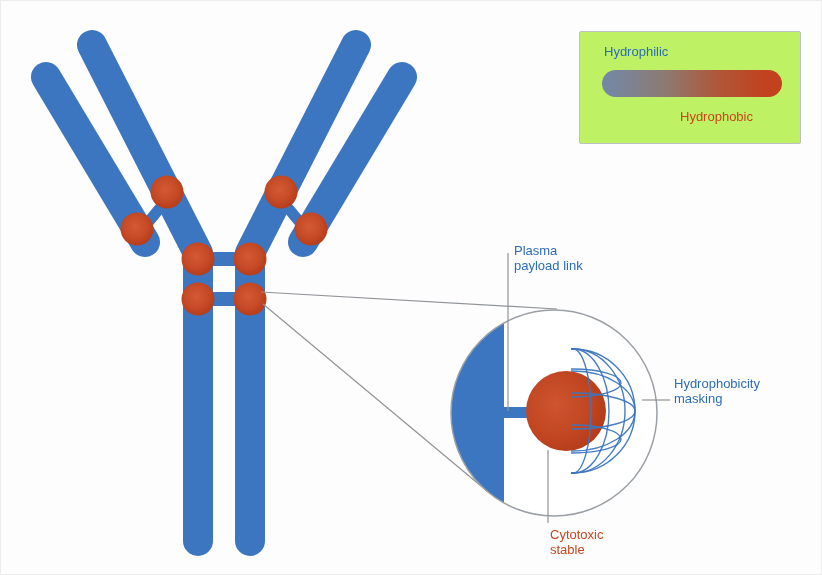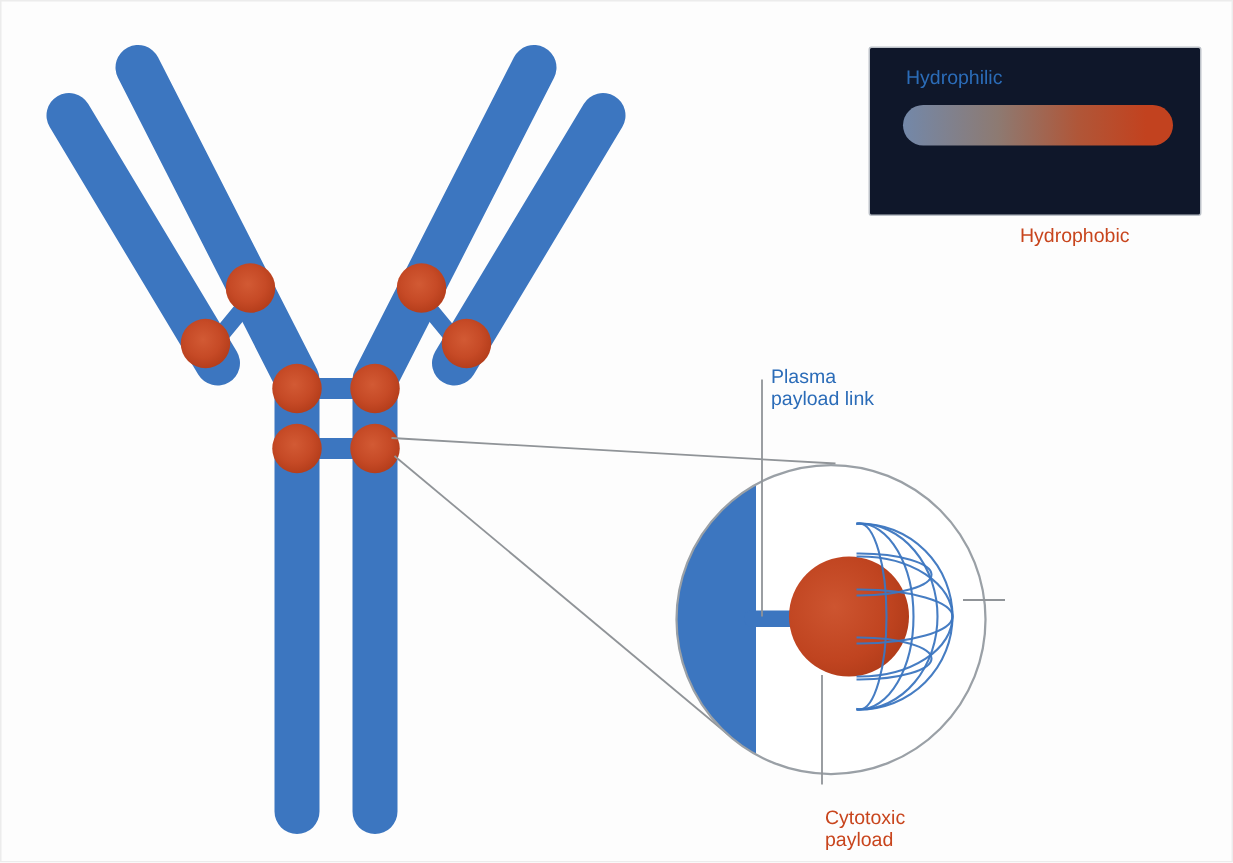--- a/index.html
+++ b/index.html
@@ -40,34 +40,34 @@
   .callout{
     position:absolute;
     font-size:13px;line-height:15px;font-weight:500;
     color:var(--label-blue,#2b6cb8);
     white-space:nowrap;
   }
   .callout.red{color:var(--label-red,#c8451d);}
 
   .legend{
     position:absolute;left:578px;top:30px;width:222px;height:113px;
-    background:#0f172a;border:1px solid var(--legend-border,#bcc1c8);
+    background:#bef264;border:1px solid var(--legend-border,#bcc1c8);
     box-sizing:border-box;border-radius:2px;
   }
   .legend-hydrophilic{
     position:absolute;left:24px;top:12px;
     font-size:13px;font-weight:500;color:var(--label-blue,#2b6cb8);
   }
   .legend-bar{
     position:absolute;left:22px;top:38px;width:180px;height:27px;border-radius:14px;
     background:linear-gradient(90deg,#7388a9 0%,#8d7a72 35%,#b05638 65%,var(--hydrophobic-red,#c2421f) 90%);
   }
   .legend-hydrophobic{
     position:absolute;left:100px;top:77px;
-    font-size:13px;font-weight:500;color:var(--label-red,#c8451d);margin-top:40px;
+    font-size:13px;font-weight:500;color:var(--label-red,#c8451d);
   }
 </style>
 </head>
 <body>
 
 <div class="stage">
 
   <svg width="822" height="575" viewBox="0 0 822 575">
     <defs>
       <radialGradient id="siteGrad" cx="45%" cy="42%" r="65%">
@@ -136,24 +136,28 @@
     <path class="pointer" d="M 507 252 L 507 410"></path>
     <path class="pointer" d="M 547 449 L 547 522"></path>
     <path class="pointer" d="M 641 399 L 669 399"></path>
   </svg>
 
   <div class="callout" style="left:513px;top:242px;">
     <div>Plasma</div>
     <div>payload link</div>
   </div>
 
+  <div class="callout" style="left:673px;top:375px;">
+    <div>Hydrophobicity</div>
+    <div>masking</div>
+  </div>
 
-  <div class="callout red" style="left:549px;top:526px;margin-top:10px;">
+  <div class="callout red" style="left:549px;top:526px;">
     <div>Cytotoxic</div>
-    <div>payload</div>
+    <div>stable</div>
   </div>
 
   <div class="legend">
     <div class="legend-hydrophilic">Hydrophilic</div>
     <div class="legend-bar"></div>
     <div class="legend-hydrophobic">Hydrophobic</div>
   </div>
 
 </div>
 

